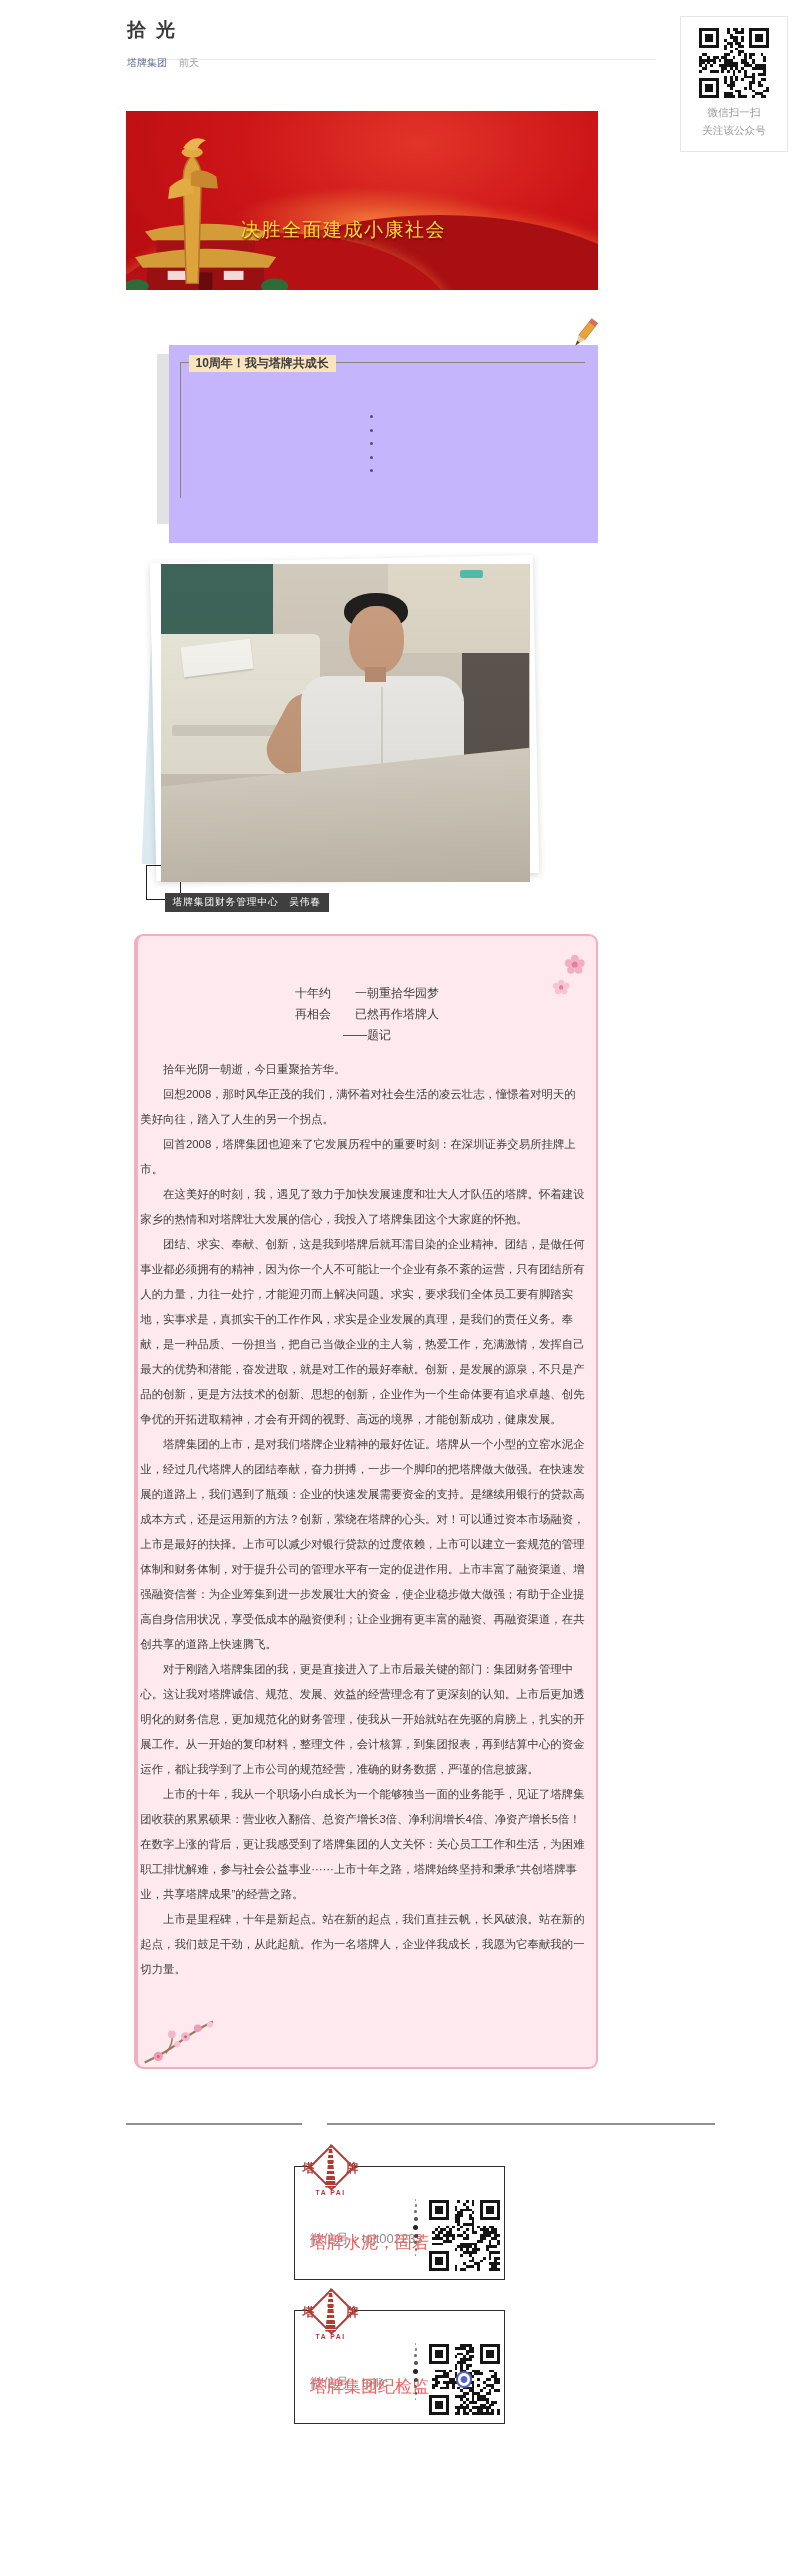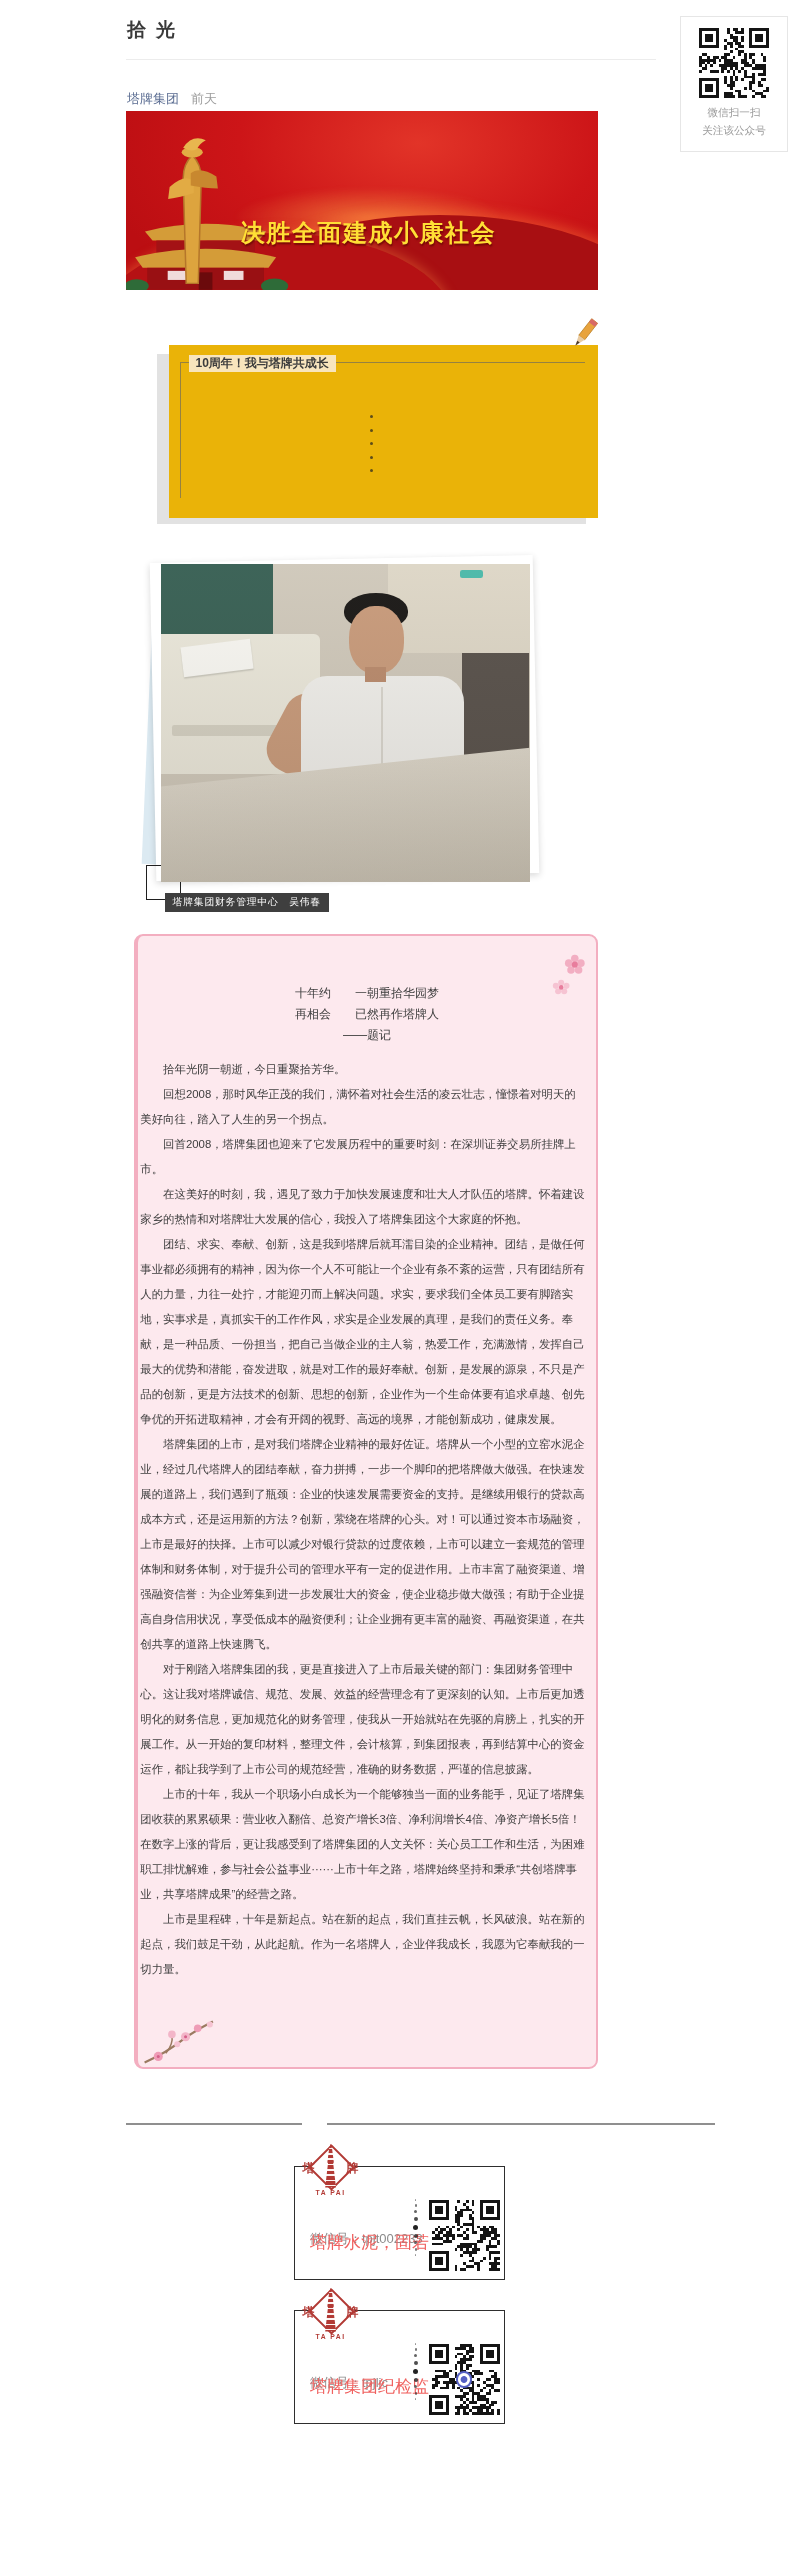--- a/index.html
+++ b/index.html
@@ -3,50 +3,50 @@
 <meta charset="utf-8">
 <style>
   html,body{margin:0;padding:0;background:#fff;}
   .page{position:relative;width:799px;height:2576px;background:#fff;overflow:hidden;
         font-family:"Liberation Sans",sans-serif;}
 
   
   .title{position:absolute;left:127px;top:16.7px;margin:0;font-size:19px;font-weight:bold;
          color:#3a3a3a;letter-spacing:2.3px;}
   .hr-top{position:absolute;left:126px;top:59px;width:530px;height:0.8px;background:#ececec;}
-  .meta{position:absolute;left:127px;top:90px;font-size:13px;}
+  .meta{position:absolute;left:127px;top:56px;font-size:10px;}
   .account{color:#5b6d92;text-decoration:none;margin-right:12px;cursor:pointer;}
   .time{color:#9e9e9e;}
 
   
   .follow-panel{position:absolute;left:680px;top:16px;width:108px;height:136px;
                 border:0.8px solid #e6e6e6;background:#fff;text-align:center;box-sizing:border-box;}
   .follow-panel .qr{margin:11.4px auto 6px;width:70px;height:70px;}
   .fp-text{font-size:10.6px;color:#9a9a9a;line-height:17.4px;}
 
   
   .banner{position:absolute;left:126px;top:111px;width:472px;height:179px;overflow:hidden;
           background:radial-gradient(ellipse 326px 189px at 62% 18%, #e23428 0%, #cd1518 55%, #bb0e12 100%);}
   .b1{position:absolute;left:65px;top:72px;font-size:25px;font-weight:bold;color:#ffdf35;
       letter-spacing:0.8px;text-shadow:0.8px 1.5px 1.5px rgba(110,8,4,.85);white-space:nowrap;}
-  .b2{position:absolute;left:115px;top:106px;font-size:24px;font-weight:bold;color:#ffdf35;
+  .b2{position:absolute;left:115px;top:106px;font-size:19px;font-weight:normal;color:#ffdf35;
       letter-spacing:1.5px;text-shadow:0.8px 1.5px 1.5px rgba(110,8,4,.85);white-space:nowrap;}
   .wave1{position:absolute;right:-61px;bottom:-114px;width:439px;height:189px;border-radius:50%;
          background:#a80f12;box-shadow:0 -4.5px 12px rgba(255,130,60,.4);}
   .wave2{position:absolute;right:144px;bottom:-125px;width:356px;height:182px;border-radius:50%;
          background:#b51114;box-shadow:0 -3.8px 10.6px rgba(255,140,70,.35);}
   .glow{position:absolute;left:106px;bottom:42px;width:273px;height:61px;
         background:radial-gradient(ellipse,rgba(255,160,70,.6),rgba(255,160,70,0) 70%);filter:blur(2.3px);}
   .gate,.pillar{position:absolute;}
   .gate{left:0;bottom:0;}
   .pillar{left:21px;bottom:6px;}
 
   
   .note-shadow{position:absolute;left:157px;top:354px;width:429px;height:170px;background:#e2e2e2;}
-  .note{position:absolute;left:169px;top:345px;width:429px;height:173px;background:#eab308;}
+  .note{position:absolute;left:169px;top:345px;width:429px;height:198px;background:#c4b5fd;}
   .note-frame{position:absolute;left:10.6px;top:16.7px;width:404px;height:135px;
               border-left:0.8px solid rgba(122,112,84,.75);border-top:0.8px solid rgba(122,112,84,.75);}
   .note-title{position:absolute;left:19.7px;top:9.8px;margin:0;font-size:12px;font-weight:bold;
               color:#3c3c3c;background:#f8e5bd;padding:0 6.8px;z-index:2;}
   .note-body{position:absolute;left:15px;top:42px;width:401px;margin:0;font-size:11.4px;
              line-height:23.5px;color:#5e5748;text-indent:2em;z-index:1;}
   .note-dots{position:absolute;left:201px;top:70px;display:flex;flex-direction:column;gap:10.6px;z-index:3;}
   .pencil{position:absolute;left:565px;top:313px;z-index:3;}
 
   

